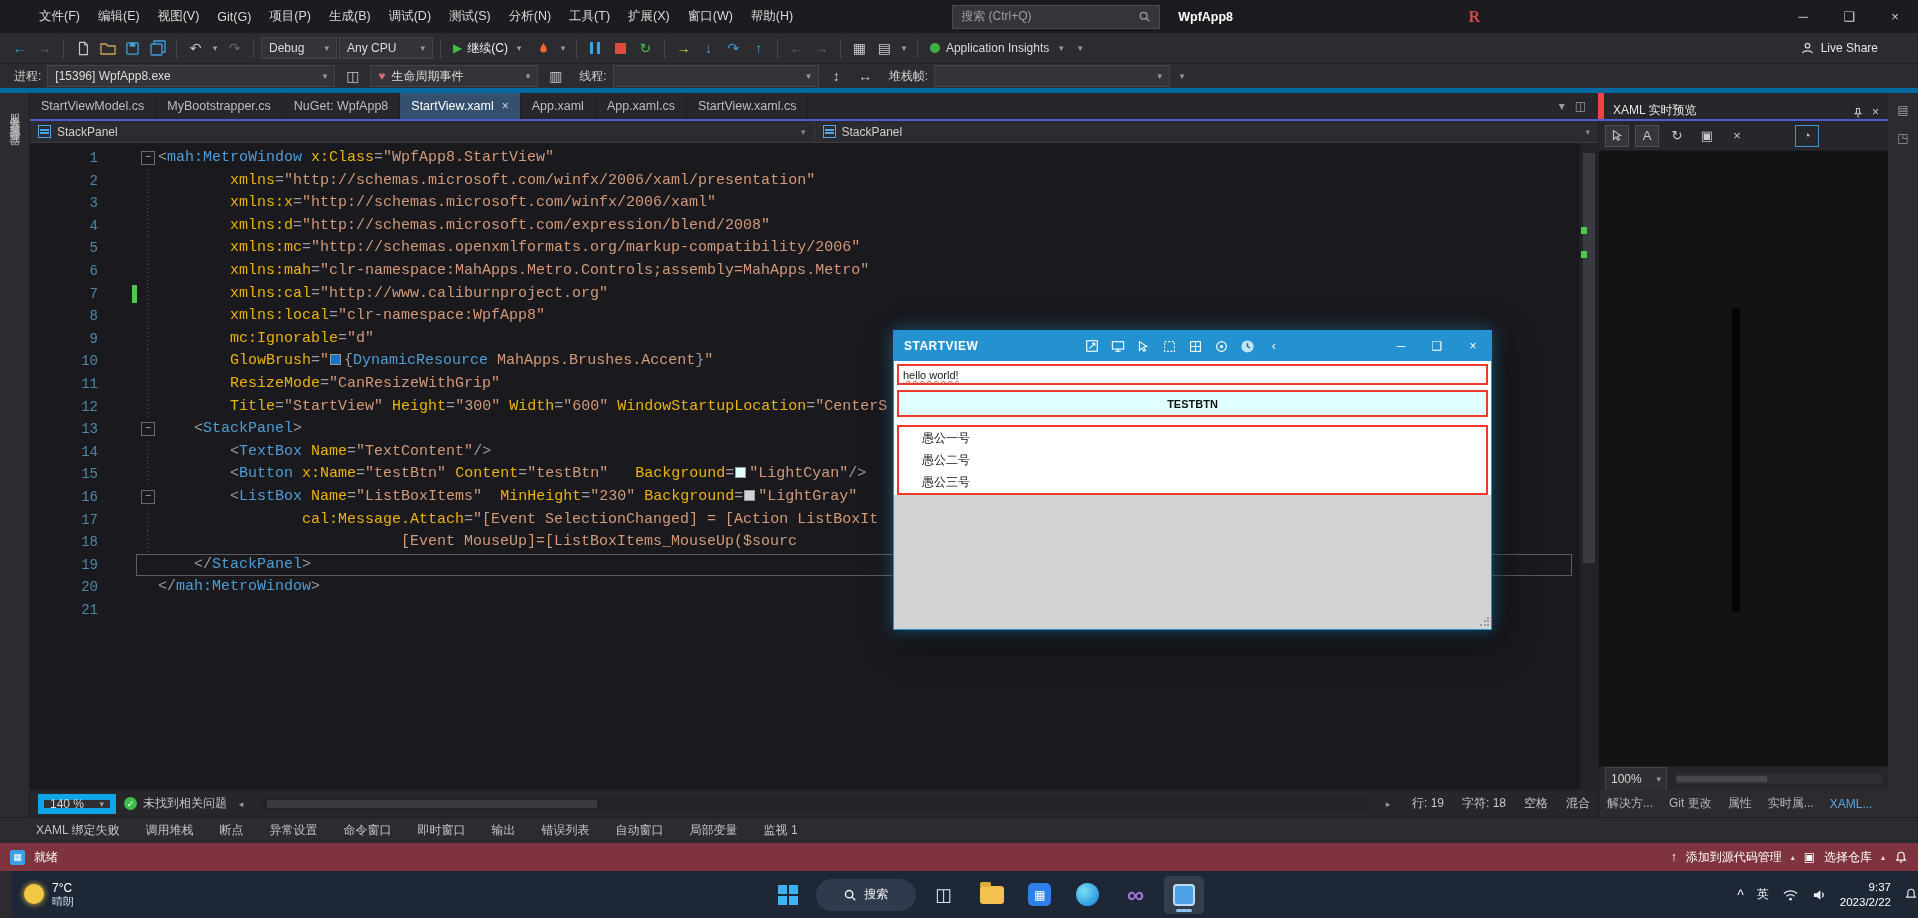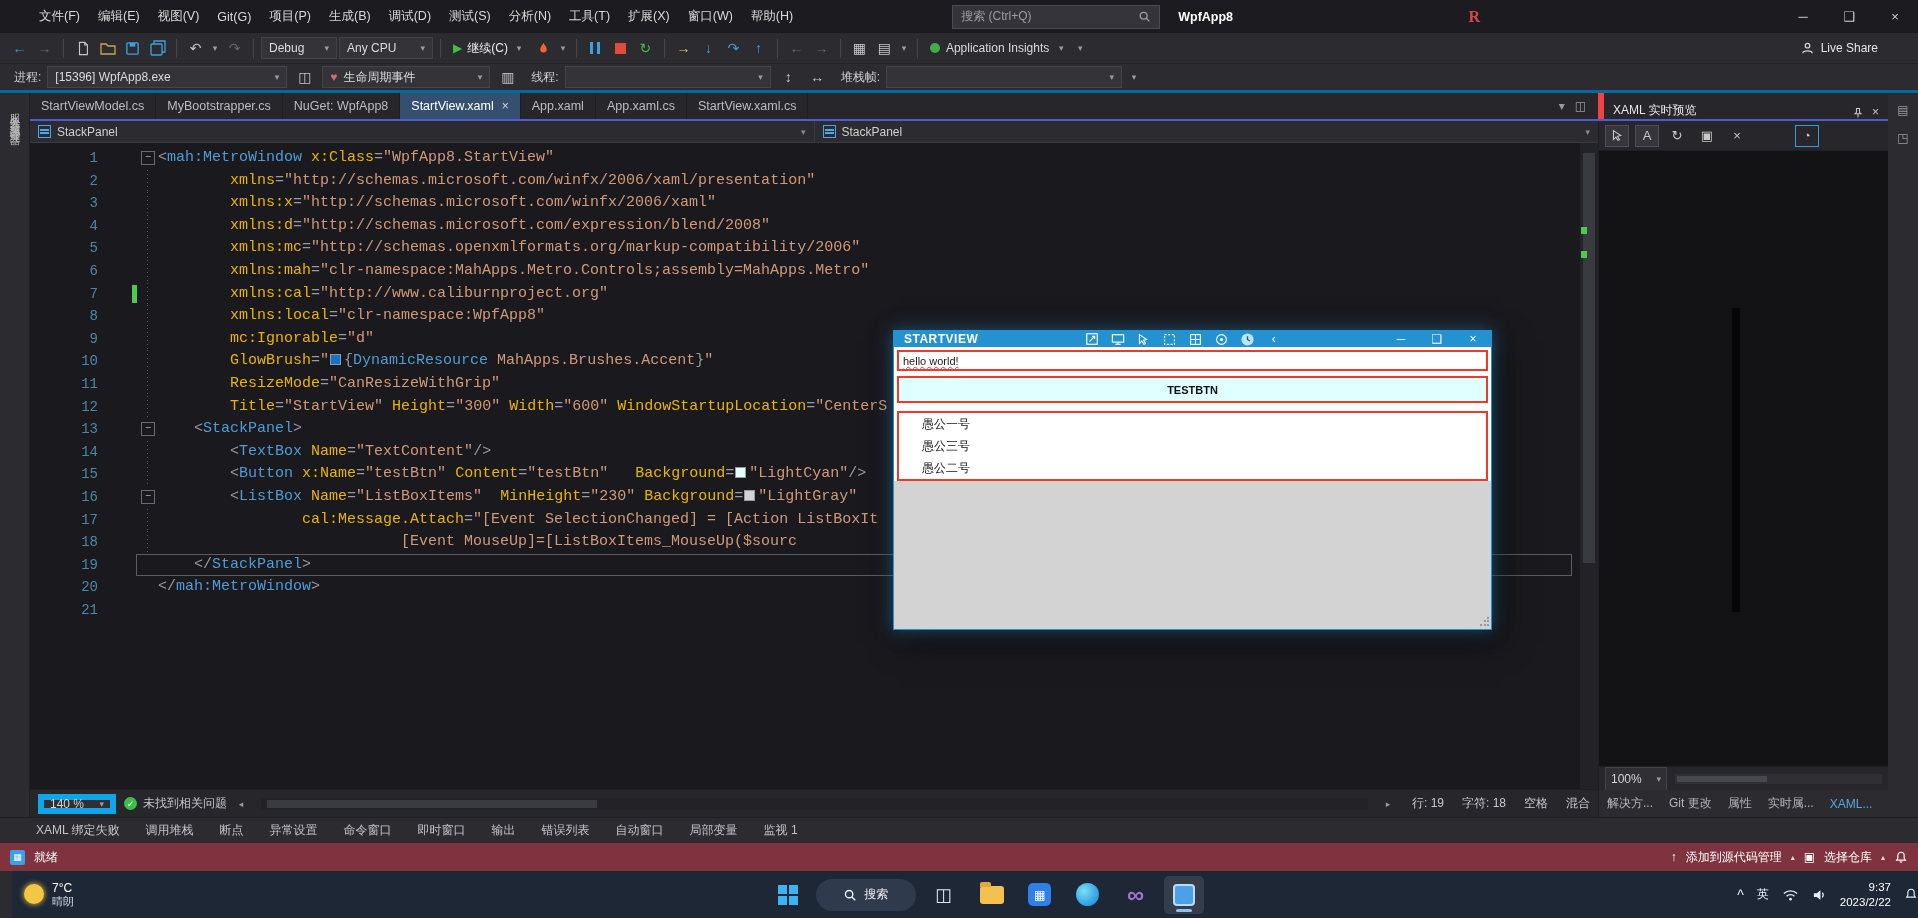--- a/index.html
+++ b/index.html
@@ -15,21 +15,21 @@
   .search-box{width:208px;height:24px;background:#34343a;border:1px solid #4a4a52;margin-left:150px;
               display:flex;align-items:center;padding:0 8px;color:#9c9ca3}
   .search-box .ph{flex:1}
   .app-title{color:#fff;font-weight:700;margin-left:18px;font-size:12.5px}
   .tb-right{margin-left:auto;display:flex;align-items:center;height:100%}
   .r-badge{color:#d14949;font-weight:700;font-size:16px;margin-right:300px;font-family:"Liberation Serif",serif}
   .win-btn{width:46px;height:100%;display:flex;align-items:center;justify-content:center;color:#d0d0d0;font-size:13px}
 
   
   .toolbar1{position:absolute;left:0;top:33px;width:1918px;height:31px;background:#2b2b30;display:flex;align-items:center;padding-left:8px;gap:2px;border-bottom:1px solid #232327}
-  .toolbar2{position:absolute;left:0;top:64px;width:1918px;height:29px;background:#2b2b30;display:flex;align-items:center;padding-left:8px;gap:6px;border-bottom:3px solid #0369a1}
+  .toolbar2{position:absolute;left:0;top:64px;width:1918px;height:29px;background:#2b2b30;display:flex;align-items:center;padding-left:8px;gap:6px;border-bottom:5px solid #0369a1}
   .ti{min-width:23px;height:23px;display:flex;align-items:center;justify-content:center;font-size:14px;color:#c8c8c8}
   .ti.small{min-width:12px;font-size:9px;color:#9a9aa0}
   .sep{width:1px;height:19px;background:#46464c;margin:0 5px}
   .combo{height:22px;background:#333338;border:1px solid #434349;display:flex;align-items:center;padding:0 7px;font-size:12px;color:#ddd;gap:6px}
   .combo .caret{margin-left:auto;color:#9a9aa0;font-size:9px}
   .lbl{color:#cfcfcf;font-size:12px;margin-left:6px}
   .blue{color:#3ca1dc}.green{color:#3fbf44}.gray-i{color:#68686e}.yellow-i{color:#e8d44d}
   .pause-i{width:10px;height:12px;border-left:3px solid #3ca1dc;border-right:3px solid #3ca1dc}
   .stop-i{width:11px;height:11px;background:#e04a3f}
   .ai-dot{width:10px;height:10px;border-radius:50%;background:#3fae49}
@@ -132,21 +132,21 @@
   .store-ic{width:23px;height:23px;background:#2f7fe8;border-radius:5px;display:flex;align-items:center;justify-content:center;color:#fff;font-size:12px}
   .edge-ic{width:23px;height:23px;border-radius:50%;background:radial-gradient(circle at 35% 35%,#7ae0f5,#0d7fd8)}
   .vs-ic{color:#a472d4;font-size:24px;font-weight:700;line-height:1}
   .app-ic{width:22px;height:22px;background:#4ba0e8;border-radius:4px;border:2px solid #bcdcf6}
   .tb-right2{display:flex;align-items:center;gap:13px;margin-right:12px;color:#e8edf4}
   .clock{text-align:right;line-height:1.25;font-size:11.5px;color:#fff}
 
   
   .metro{position:absolute;left:893px;top:330px;width:599px;height:300px;background:#fff;border:1px solid #2492d1;
          box-shadow:0 0 16px rgba(36,146,209,.5),8px 12px 30px rgba(0,0,0,.5);z-index:60;display:flex;flex-direction:column}
-  .metro-title{height:16px;background:#2492d1;display:flex;align-items:center;color:#fff;flex:0 0 auto}
+  .metro-title{height:30px;background:#2492d1;display:flex;align-items:center;color:#fff;flex:0 0 auto}
   .metro-title .t{font-size:12px;font-weight:700;letter-spacing:.5px;margin-left:10px}
   .rt-tools{display:flex;align-items:center;gap:9px;margin-left:105px}
   .rt-ic{width:17px;height:17px;display:flex;align-items:center;justify-content:center;color:#fff;font-size:12px}
   .metro-btns{margin-left:auto;display:flex}
   .metro-btn{width:36px;height:30px;display:flex;align-items:center;justify-content:center;color:#fff;font-size:12px}
   .metro-body{flex:1;display:flex;flex-direction:column;background:#fff;overflow:hidden}
   .pv-textbox{margin:3px 3px 0;height:21px;border:2px solid #ee3a2a;background:#fff;display:flex;align-items:center;padding-left:4px}
   .pv-textbox span{font-size:11px;color:#1a1a1a;text-decoration:underline wavy #e03c31 1px}
   .pv-button{margin:5px 3px 0;height:27px;border:2px solid #ee3a2a;background:#e0ffff;display:flex;align-items:center;justify-content:center;font-size:11px;font-weight:700;color:#111}
   .pv-list{margin:8px 3px 0;border:2px solid #ee3a2a;background:#fff}
@@ -276,21 +276,21 @@
       <svg width="15" height="15" viewBox="0 0 16 16">
           <circle cx="8" cy="5" r="2.4" fill="none" stroke="#cfcfcf" stroke-width="1.4"></circle>
           <path d="M3 13c0-3.4 10-3.4 10 0" fill="none" stroke="#cfcfcf" stroke-width="1.4"></path>
         </svg>
       <span>Live Share</span>
     </div>
   </div>
 
   <div class="toolbar2">
     <span class="lbl">进程:</span>
-    <div class="combo" style="width:240px">
+    <div class="combo" style="width:288px">
         <span>[15396] WpfApp8.exe</span>
         <span class="caret">▾</span>
       </div>
     <span class="ti">◫</span>
     <div class="combo" style="width:168px">
       <span style="color:#d66a74">♥</span>
       <span>生命周期事件</span>
       <span class="caret">▾</span>
     </div>
     <span class="ti">▥</span>
@@ -722,22 +722,22 @@
     </div>
     <div class="metro-body">
       <div class="pv-textbox">
         <span>hello world!</span>
       </div>
       <div class="pv-button">
         <span>TESTBTN</span>
       </div>
       <div class="pv-list" id="pv-list">
           <div class="pv-item">愚公一号</div>
+          <div class="pv-item">愚公二号</div>
           <div class="pv-item">愚公三号</div>
-          <div class="pv-item">愚公二号</div>
         </div>
       <div class="pv-gray">
         <span class="grip"></span>
       </div>
     </div>
   </div>
 
 </div>
 
 </body></html>

